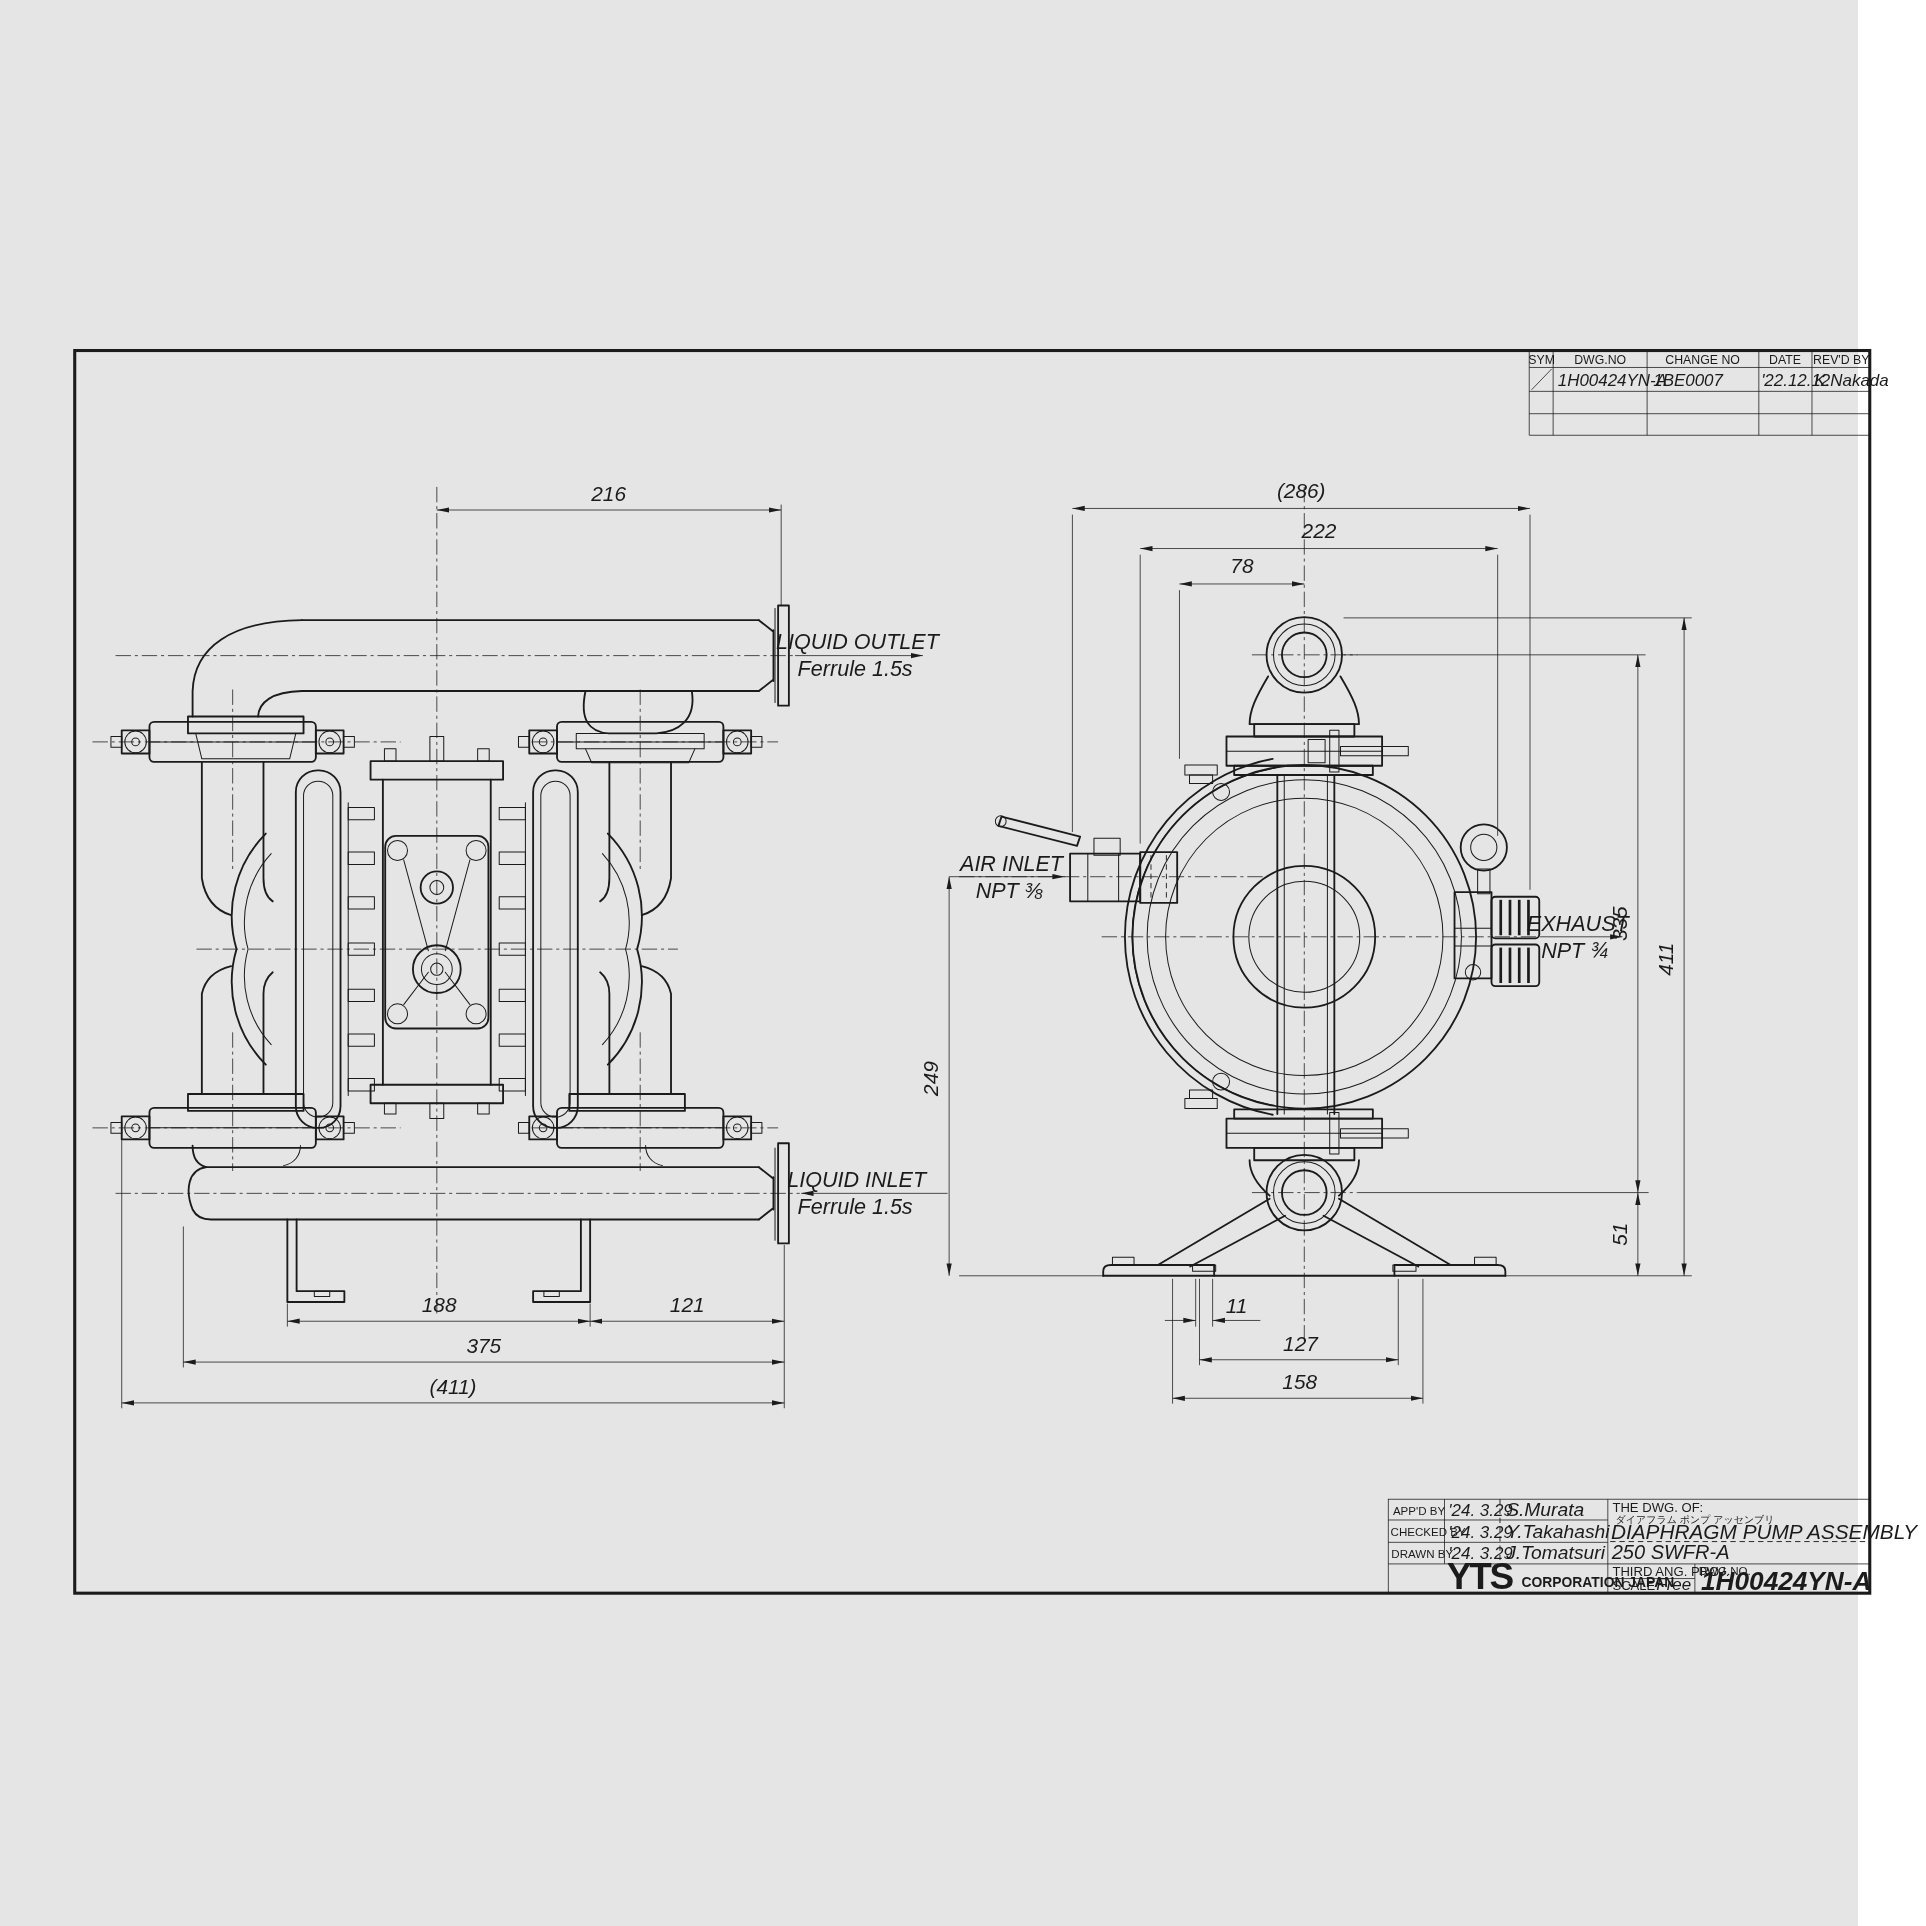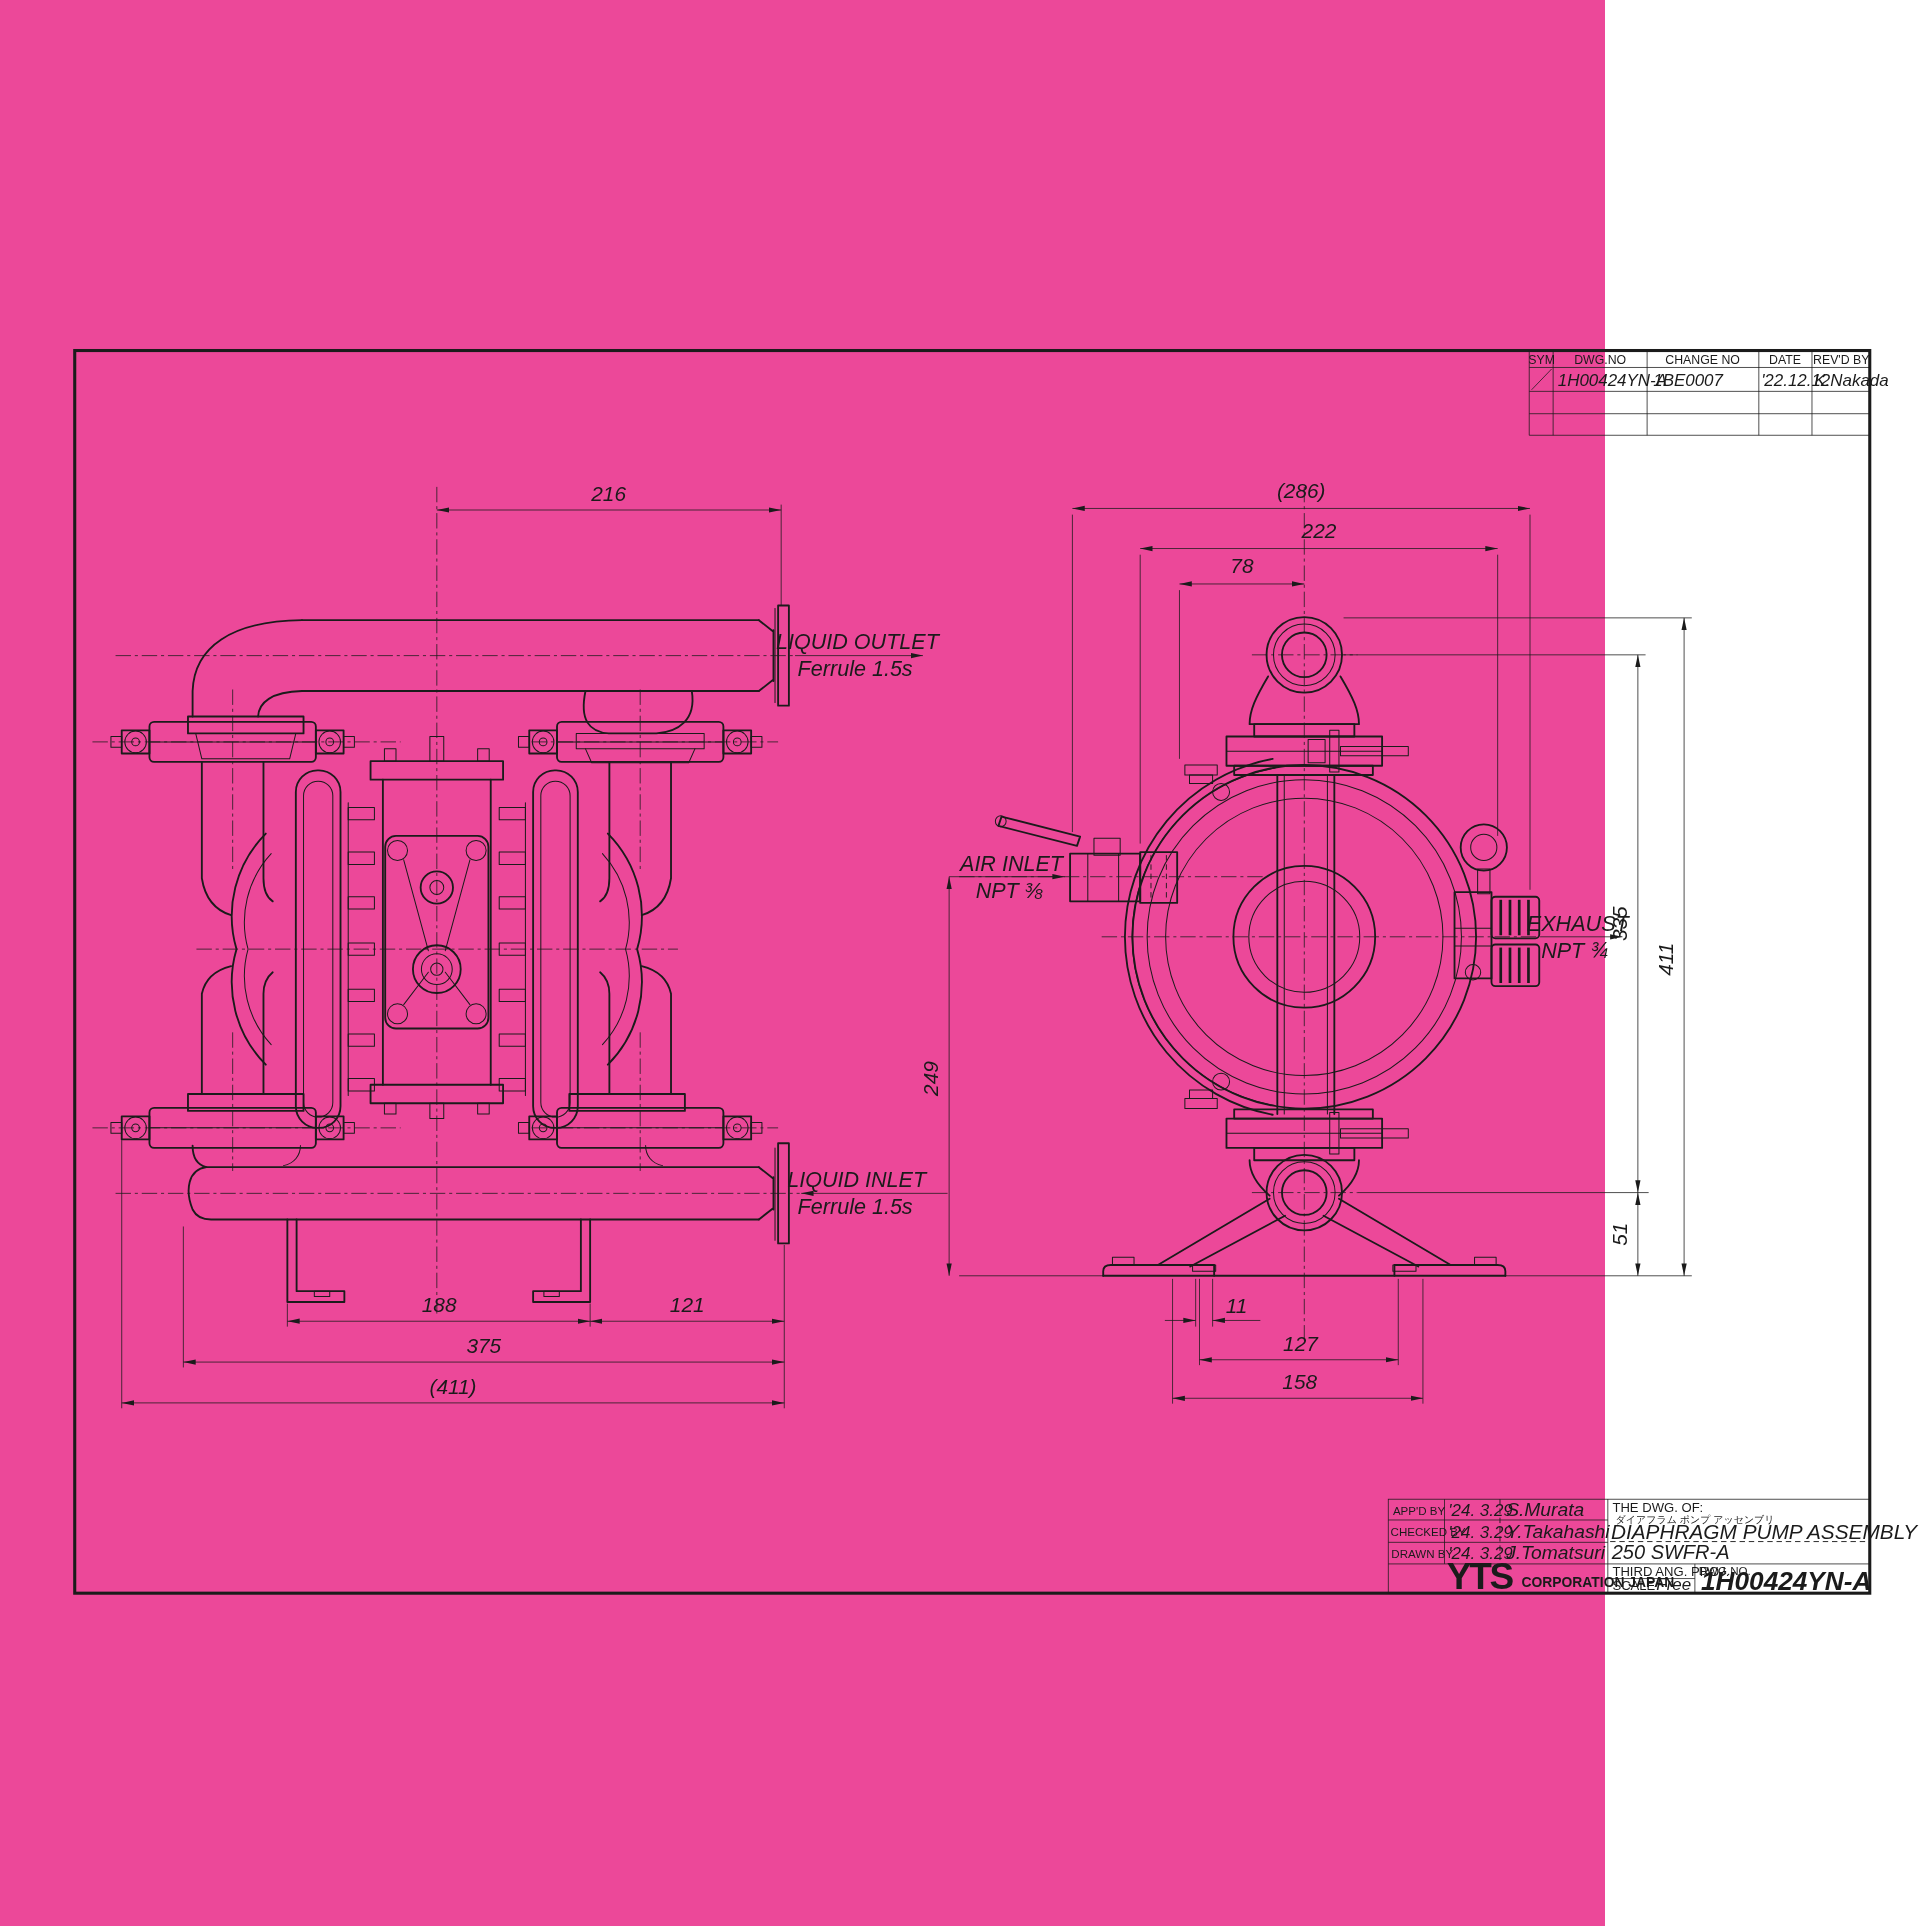--- a/index.html
+++ b/index.html
@@ -1,16 +1,16 @@
 <!DOCTYPE html>
 <html style="font-size:12.3px"><head>
 <meta charset="utf-8">
 <style>
   html,body{margin:0;padding:0;background:#ffffff;}
-  .page{width:1605px;height:1926px;position:relative;background:#ec4899;}
+  .page{width:1858px;height:1926px;position:relative;background:#e5e5e5;}
   svg{display:block;}
   
   .o{fill:none;stroke:#1b1b1b;stroke-width:2.4;stroke-linejoin:round;stroke-linecap:round;}
   .i{fill:none;stroke:#1b1b1b;stroke-width:1.3;stroke-linejoin:round;stroke-linecap:round;}
   .t{fill:none;stroke:#1b1b1b;stroke-width:1;}
   .th{fill:none;stroke:#1b1b1b;stroke-width:3.5;}
   .cl{fill:none;stroke:#1b1b1b;stroke-width:1;stroke-dasharray:20 5 4 5;}
   .dsh{fill:none;stroke:#1b1b1b;stroke-width:1.2;stroke-dasharray:7 5;}
   
   text{fill:#1b1b1b;font-family:"Liberation Sans",sans-serif;}

